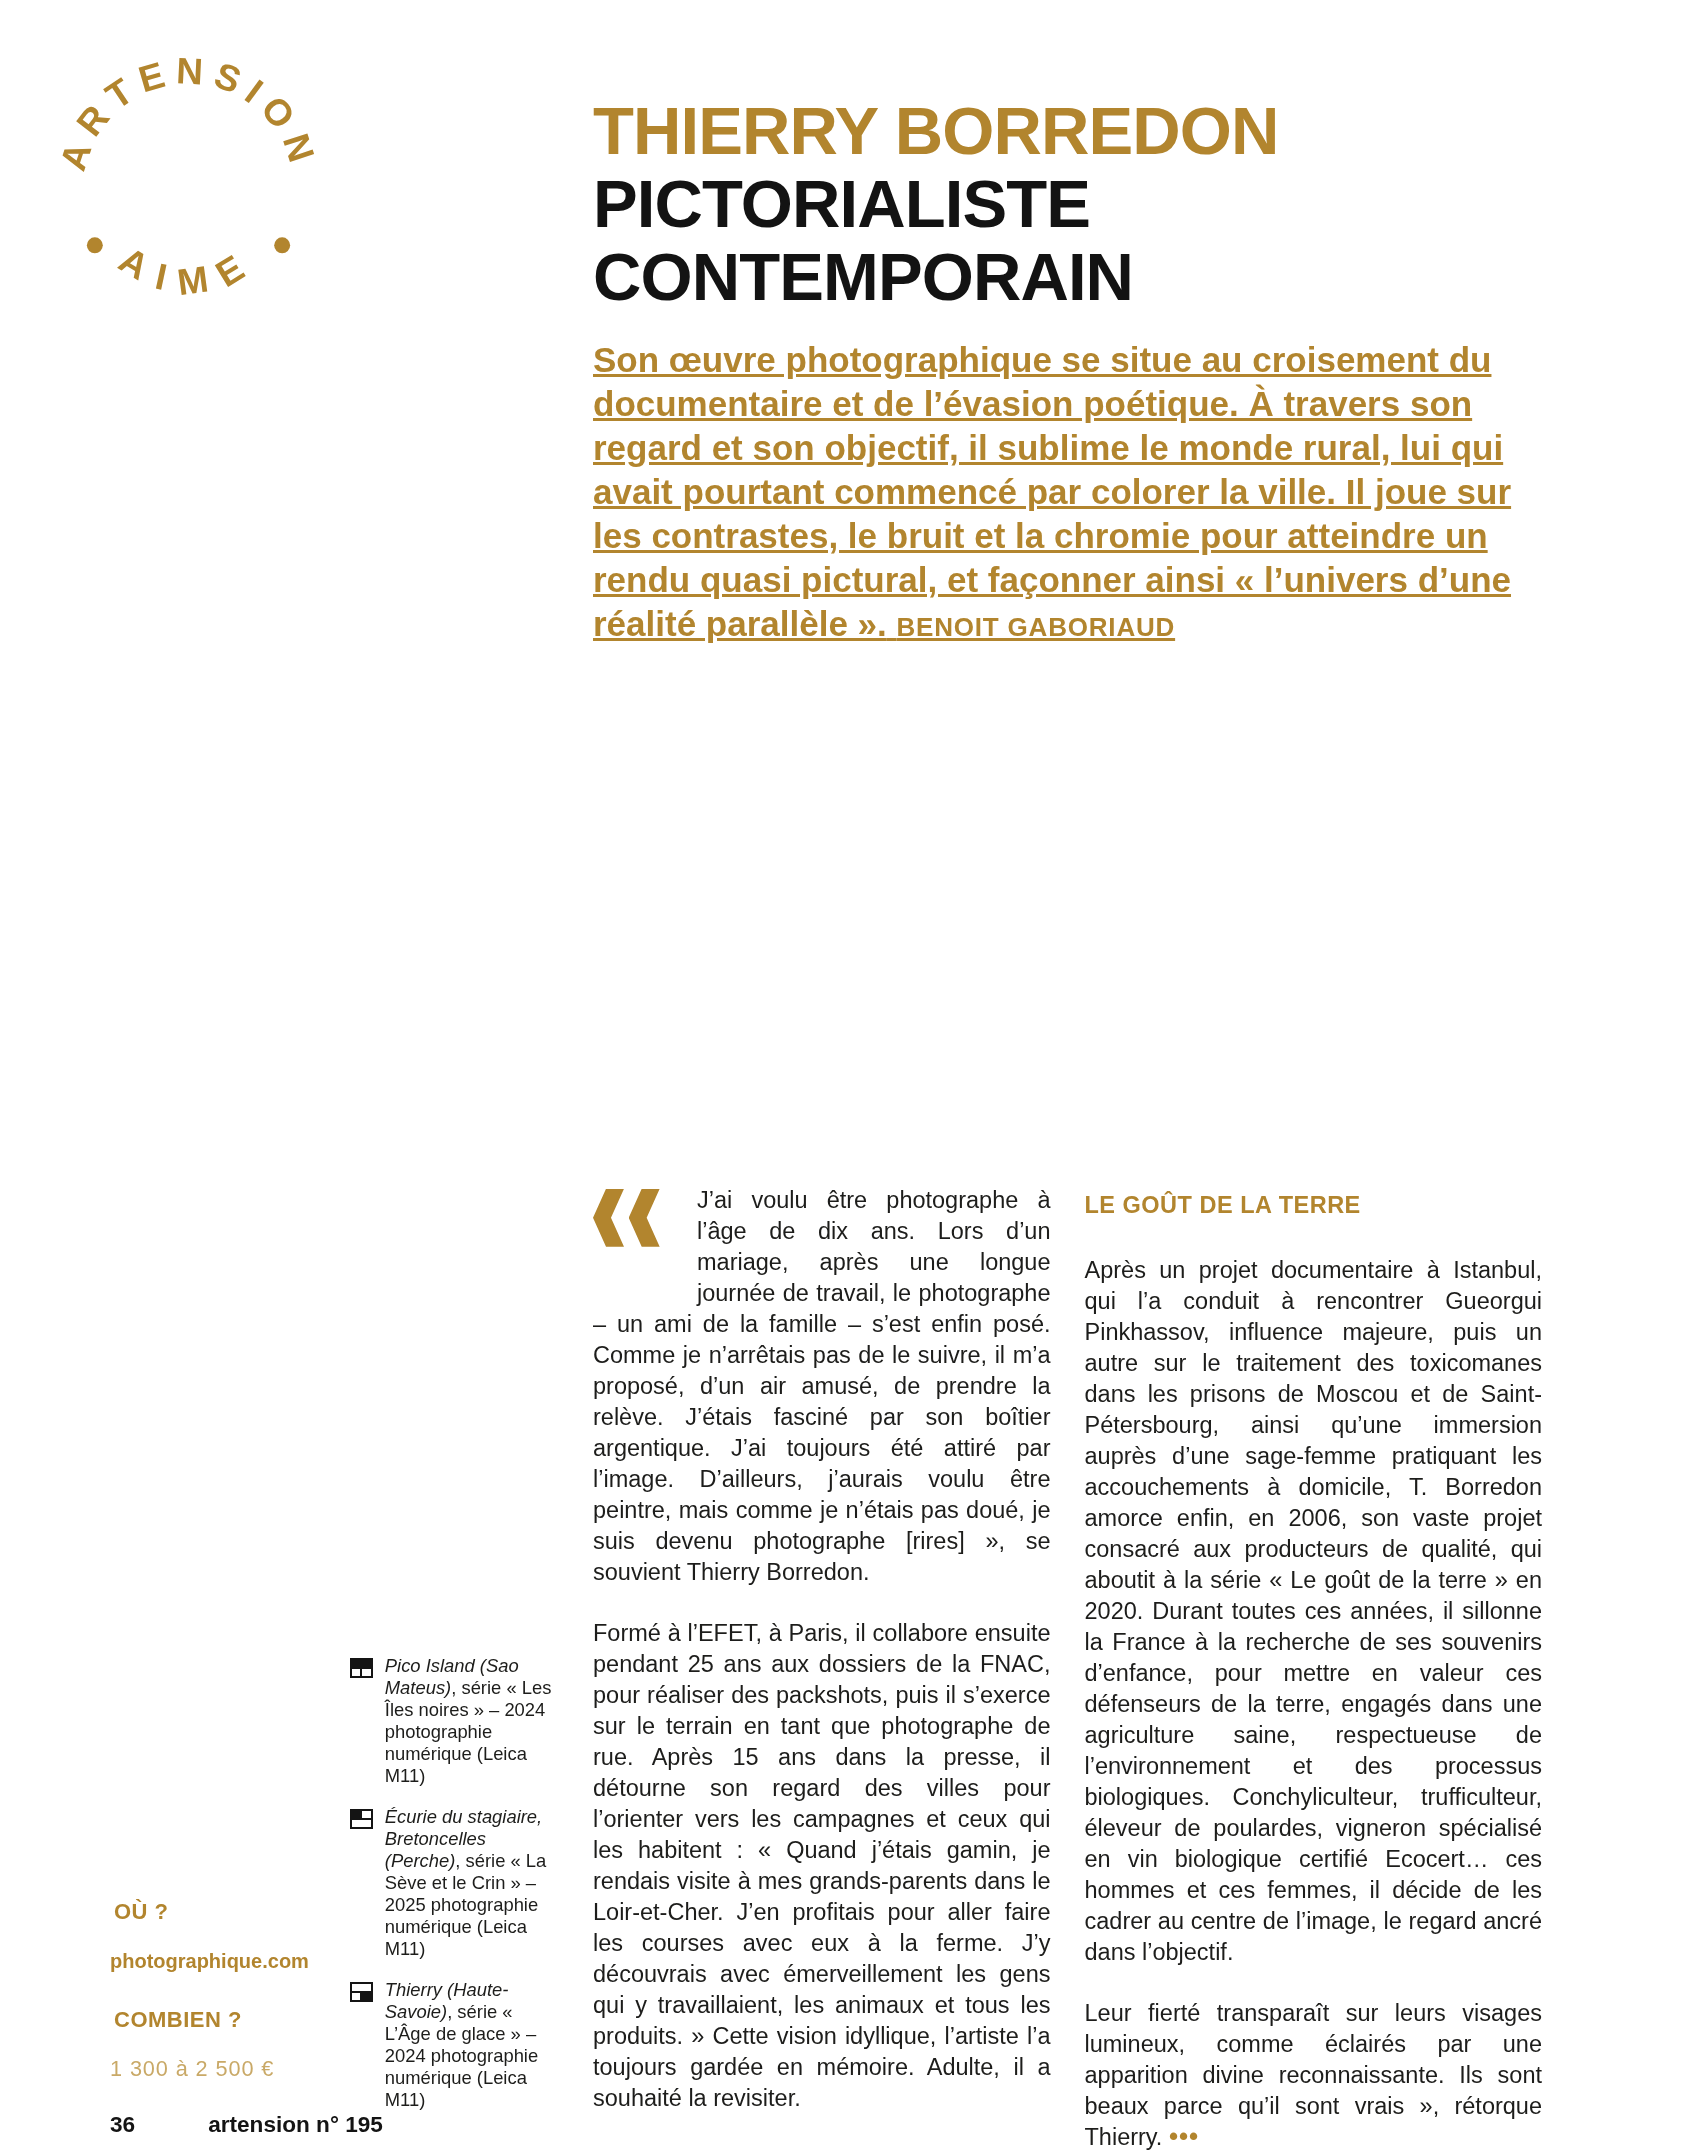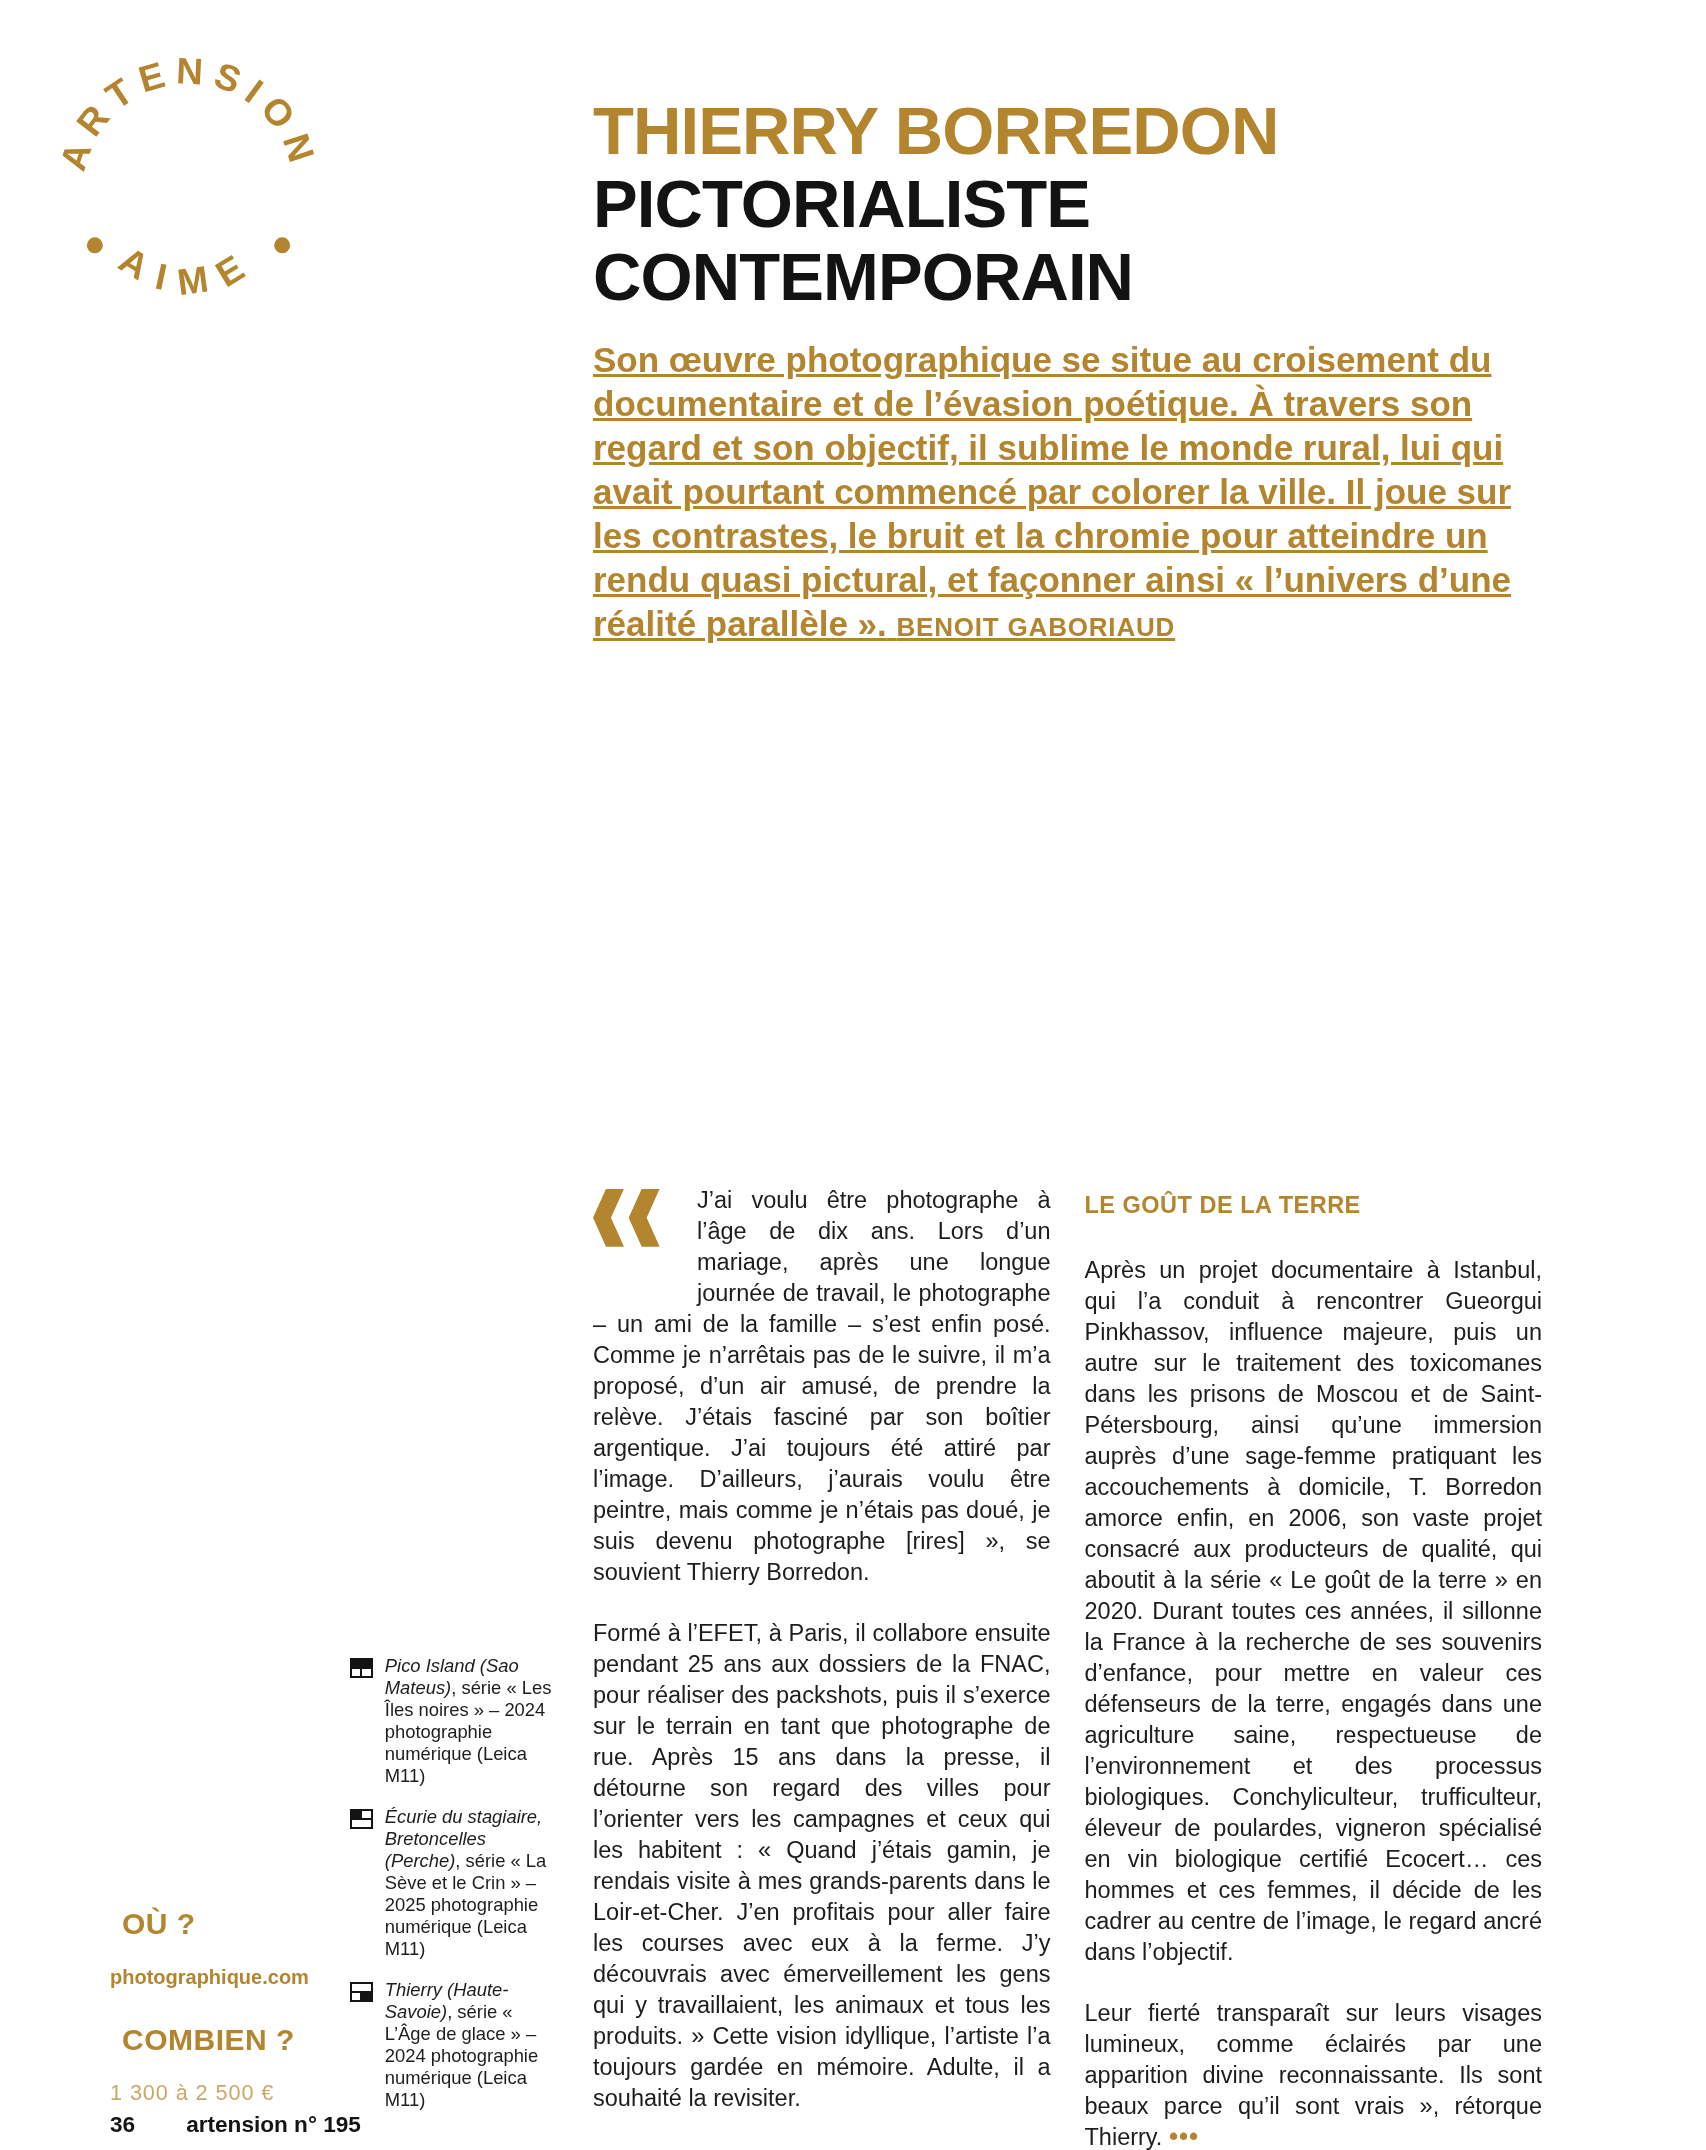--- a/index.html
+++ b/index.html
@@ -33,25 +33,25 @@
   .cap-icon{flex:0 0 22.6px;width:22.6px;height:20px;margin:2.8px 12.2px 0 0;
         display:grid;grid-template-columns:1fr 1fr;grid-template-rows:1fr 1fr;
         border:1.9px solid #141414;background:#fff;box-sizing:border-box;}
   .cap-icon span{border:0.9px solid #141414;box-sizing:border-box;}
   .cap-icon .w2{grid-column:1/3;}
   .cap-icon .f{background:#141414;}
   .cap-text{font-size:18.4px;line-height:22px;color:#1d1d1b;}
   .cap-text em{font-style:italic;}
   
   .info{position:absolute;left:110px;top:1895px;width:245px;}
-  .info-label{font-size:30px;font-weight:700;color:#b2852e;letter-spacing:0.5px;margin:12px;}
+  .info-label{font-size:22px;font-weight:700;color:#b2852e;letter-spacing:0.5px;margin:4px;}
   .info-site{font-size:20px;font-weight:700;color:#b2852e;margin:25.4px 0 34px 0;}
   .info-price{font-size:21.7px;font-weight:400;color:#c9a967;letter-spacing:0.9px;margin:22.6px 0 0 0;}
   
-  .footer{position:absolute;left:110px;top:2112px;display:flex;gap:51px;
+  .footer{position:absolute;left:110px;top:2112px;display:flex;gap:73px;
         font-size:22.6px;font-weight:700;color:#141414;}
 </style>
 </head>
 <body>
 
 <div class="page">
 
   <div class="logo">
     <svg viewBox="0 0 280 280" width="279" height="279">
       <defs>

